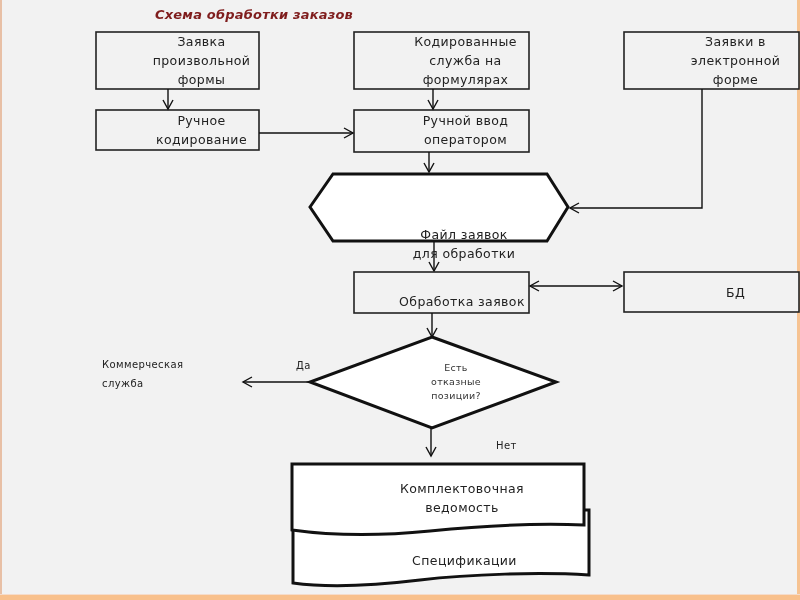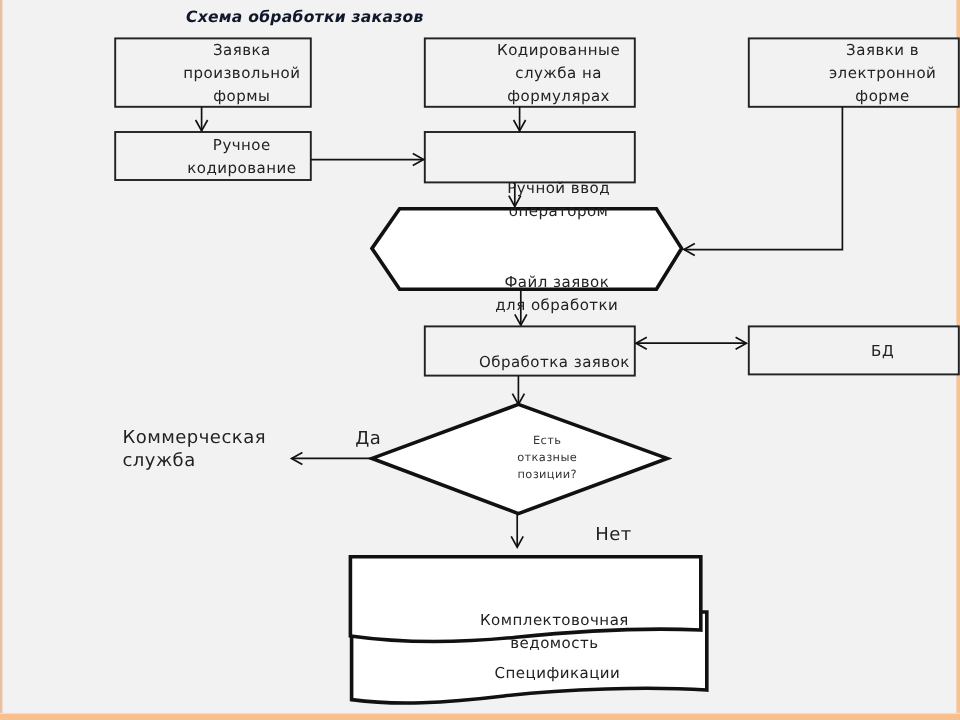--- a/index.html
+++ b/index.html
@@ -9,29 +9,29 @@
       font-family: "DejaVu Sans", sans-serif;
     }
     .frame-left { position: absolute; left: 0; top: 0; width: 2px; height: 600px; background: #e8c0a6; }
     .frame-right { position: absolute; right: 0; top: 0; width: 3px; height: 600px; background: #f6c392; }
     .frame-bottom { position: absolute; left: 0; bottom: 0; width: 800px; height: 5px; background: #f8c08c; }
     .frame-bottom-inner { position: absolute; left: 0; bottom: 5px; width: 800px; height: 1px; background: #f5dccb; }
     svg.diagram { position: absolute; left: 0; top: 0; }
     .title {
       position: absolute; left: 155px; top: 7px;
       font-family: "DejaVu Sans", sans-serif; font-weight: bold; font-style: italic;
-      font-size: 13px; color: #0f172a; letter-spacing: 0.2px;
+      font-size: 13px; color: #7f1d1d; letter-spacing: 0.2px;
     }
     .box-text {
       position: absolute; display: flex; align-items: center; justify-content: center;
       text-align: center; font-size: 12.5px; line-height: 19px; color: #222;
       letter-spacing: 0.4px; white-space: pre-line; padding-left: 24px;
     }
     .small-text { font-size: 9.5px; line-height: 14px; color: #333; letter-spacing: 0.3px; }
-    .label { position: absolute; font-size: 15px; line-height: 19px; color: #222; letter-spacing: 0.4px; white-space: pre-line; }
+    .label { position: absolute; font-size: 10px; line-height: 19px; color: #222; letter-spacing: 0.4px; white-space: pre-line; }
   </style>
 </head>
 <body>
 
 <div class="frame-left"></div>
 <div class="frame-right"></div>
 <div class="frame-bottom-inner"></div>
 <div class="frame-bottom"></div>
 
 <svg class="diagram" width="800" height="600" viewBox="0 0 800 600">
@@ -86,28 +86,28 @@
 произвольной
 формы</div>
 <div class="box-text" style="left:354px;top:32px;width:175px;height:57px;">Кодированные
 служба на
 формулярах</div>
 <div class="box-text" style="left:624px;top:32px;width:175px;height:57px;">Заявки в
 электронной
 форме</div>
 <div class="box-text" style="left:96px;top:110px;width:163px;height:40px;">Ручное
 кодирование</div>
-<div class="box-text" style="left:354px;top:110px;width:175px;height:40px;margin-top:36px;">Ручной ввод
+<div class="box-text" style="left:354px;top:110px;width:175px;height:40px;">Ручной ввод
 оператором</div>
 <div class="box-text" style="left:330px;top:174px;width:220px;height:47px;margin-top:46px;">Файл заявок
 для обработки</div>
 <div class="box-text" style="left:354px;top:290px;width:168px;height:22px;">Обработка заявок</div>
 <div class="box-text" style="left:624px;top:272px;width:175px;height:40px;">БД</div>
 <div class="box-text small-text" style="left:372px;top:350px;width:120px;height:64px;">Есть
 отказные
 позиции?</div>
 <div class="label" style="left:102px;top:355px;">Коммерческая
 служба</div>
 <div class="label" style="left:296px;top:356px;">Да</div>
 <div class="label" style="left:496px;top:436px;">Нет</div>
-<div class="box-text" style="left:292px;top:476px;width:292px;height:44px;margin-top:28px;">Комплектовочная
+<div class="box-text" style="left:292px;top:476px;width:292px;height:44px;">Комплектовочная
 ведомость</div>
 <div class="box-text" style="left:292px;top:548px;width:297px;height:24px;">Спецификации</div>
 
 </body></html>

